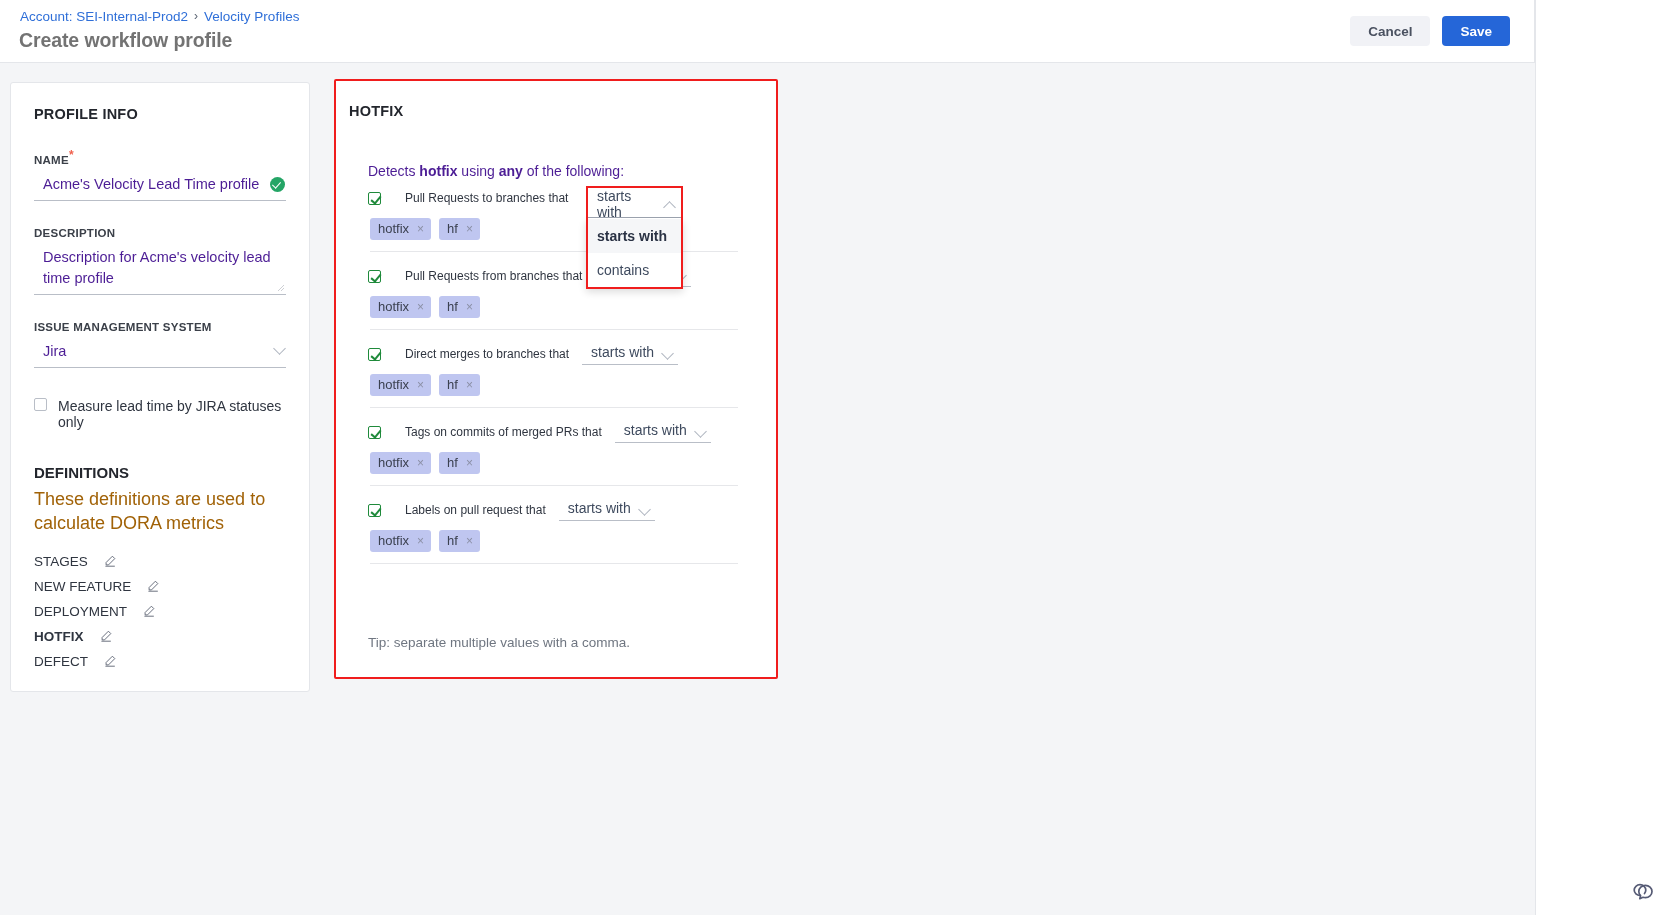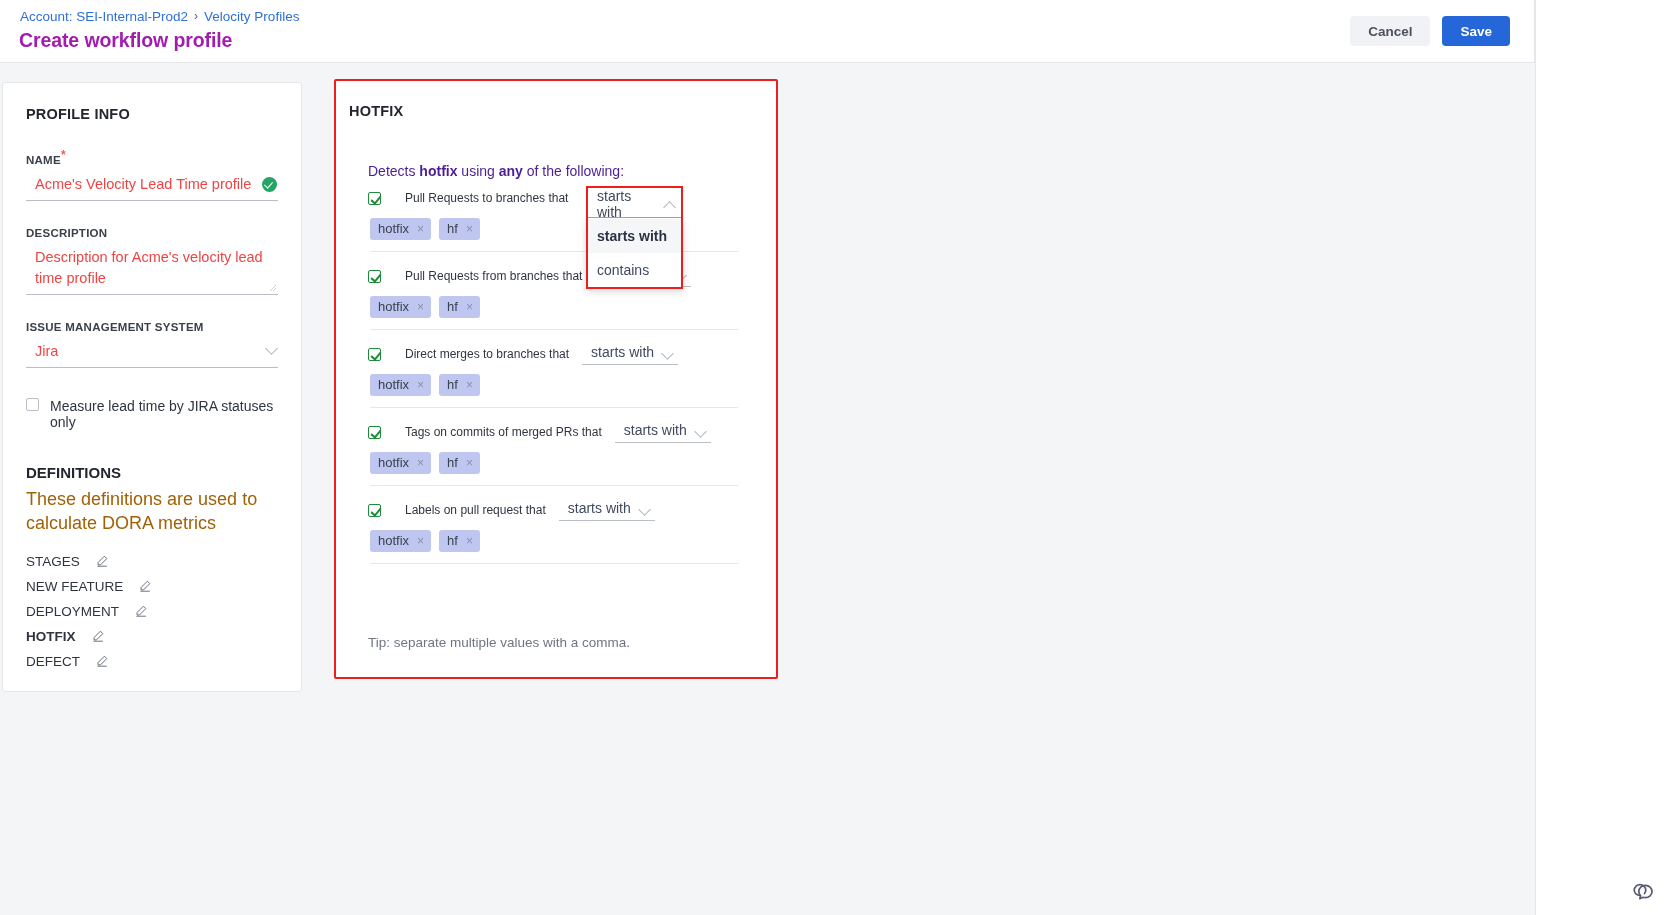--- a/index.html
+++ b/index.html
@@ -23,39 +23,39 @@
     position: absolute; left: 20px; top: 8px;
     font-size: 13.5px; line-height: 17px;
     color: #2f6fd8;
     display: flex; align-items: center; gap: 6px;
     white-space: nowrap;
   }
   .breadcrumb a { color: #2f6fd8; text-decoration: none; cursor: pointer; }
   .crumb-sep { color: #5a6473; font-size: 12px; }
   .page-title {
     position: absolute; left: 19px; top: 29px;
-    font-size: 19.5px; font-weight: bold; color: #a21caf;
+    font-size: 19.5px; font-weight: bold; color: #737373;
     letter-spacing: -0.1px;
   }
   .topbar-actions {
     position: absolute; right: 24px; top: 16px;
     display: flex; gap: 12px; align-items: center;
   }
   .btn {
     border: none; border-radius: 4px;
     font-family: inherit; font-size: 13.5px; font-weight: bold;
     cursor: pointer; height: 30px; padding: 0 18px;
     display: inline-flex; align-items: center; justify-content: center;
   }
   .btn-cancel { background: #f1f2f6; color: #4a5160; }
   .btn-save   { background: #2566d8; color: #ffffff; }
 
   
   .left-card {
-    position: absolute; left: 2px; top: 82px;
+    position: absolute; left: 10px; top: 82px;
     width: 300px; height: 610px;
     background: #ffffff;
     border: 1px solid #e4e6ea;
     border-radius: 3px;
     padding: 20px 23px;
   }
   .sec-head {
     font-size: 14.5px; font-weight: bold; color: #23262d;
     letter-spacing: 0.2px; margin: 3px 0 0 0;
   }
@@ -65,21 +65,21 @@
   }
   .req-star { color: #f0604d; font-size: 12px; vertical-align: super; }
   .underline-field {
     position: relative;
     border-bottom: 1px solid #b9bec7;
     padding: 4px 0 5px 9px;
     margin-top: 4px;
     display: flex; align-items: flex-start;
   }
   .underline-field .val {
-    font-size: 14.5px; color: #ef4444; line-height: 21px;
+    font-size: 14.5px; color: #4c1d95; line-height: 21px;
     flex: 1; border: none; outline: none; background: transparent;
     font-family: inherit; padding: 0;
   }
   .ok-badge {
     width: 15px; height: 15px; border-radius: 50%;
     background: #24a566; flex: none; margin: 3px 1px 0 6px;
     position: relative;
   }
   .ok-badge::after {
     content: ""; position: absolute;

